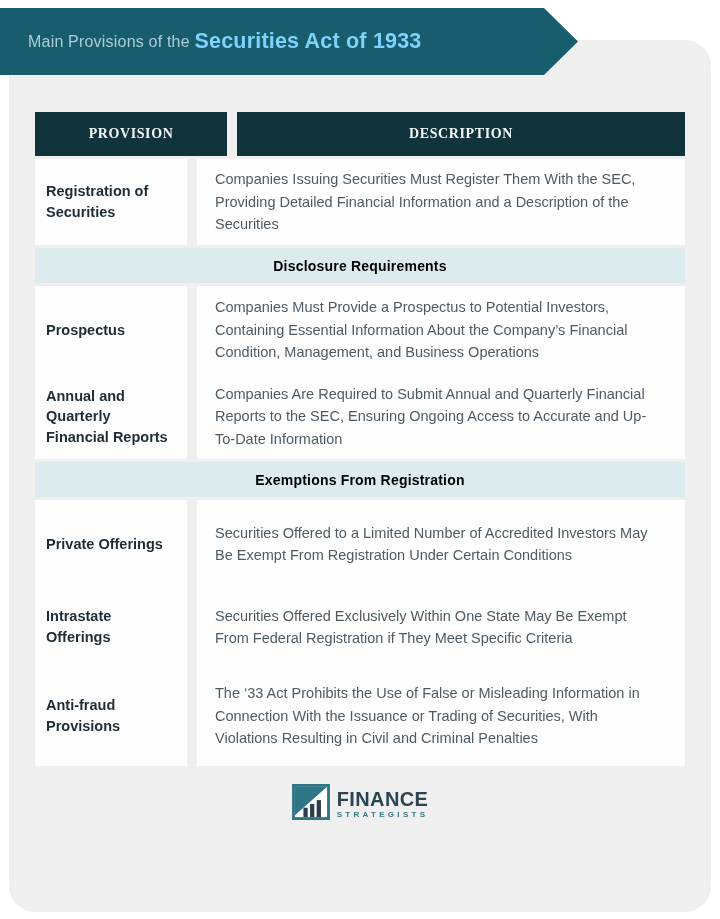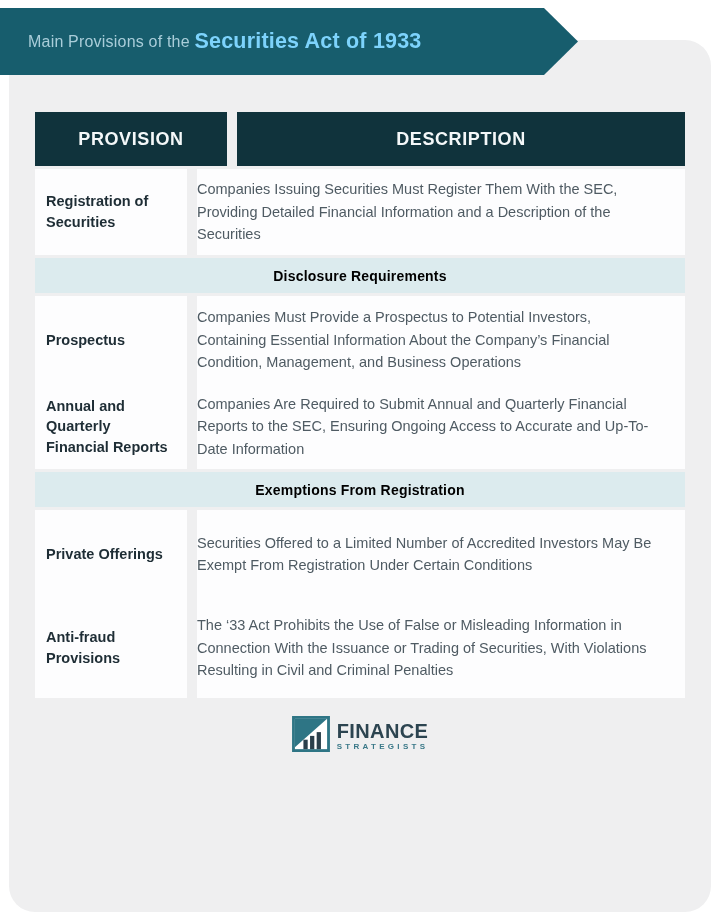--- a/index.html
+++ b/index.html
@@ -39,37 +39,37 @@
   .banner .t-bold {
     font-size: 21.5px; font-weight: 700; color: #7dd3fc;
     letter-spacing: 0.2px;
   }
 
   
   .table { width: 650px; margin: 72px auto 0 auto; }
   .thead { display: flex; margin-bottom: 3px; }
   .th {
     background: #10333c; color: #f4f8f9;
-    height: 54px;
+    height: 44px;
     display: flex; align-items: center; justify-content: center;
-    font-size: 18px; font-weight: 700; letter-spacing: 0.6px;
+    font-size: 14px; font-weight: 700; letter-spacing: 0.6px; font-family: Liberation Serif, serif;
   }
   .th.prov { width: 192px; margin-right: 10px; }
   .th.desc { flex: 1; }
 
   .row { display: flex; }
   .cell {
     background: #fdfdfe;
     display: flex; align-items: center;
   }
   .cell.prov {
     width: 152px; margin-right: 10px;
     padding: 8px 18px 8px 11px;
   }
-  .cell.desc { flex: 1; padding: 10px 26px 10px 0; }
+  .cell.desc { flex: 1; padding: 10px 26px 10px 18px; }
   .prov-label {
     font-size: 14.5px; font-weight: 700; color: #1e2d35; line-height: 1.42;
   }
   .desc-text {
     font-size: 14.5px; font-weight: 400; color: #4f5b63; line-height: 1.55;
   }
   .h86 { height: 86px; } .h88 { height: 88px; } .h85 { height: 85px; }
   .h78 { height: 78px; } .h100 { height: 100px; }
 
   .band {
@@ -143,20 +143,28 @@
 
       <div class="row h88">
         <div class="cell prov">
           <span class="prov-label">Private Offerings</span>
         </div>
         <div class="cell desc">
           <span class="desc-text">Securities Offered to a Limited Number of Accredited Investors May Be Exempt From Registration Under Certain Conditions</span>
         </div>
       </div>
 
+      <div class="row h78">
+        <div class="cell prov">
+          <span class="prov-label">Intrastate Offerings</span>
+        </div>
+        <div class="cell desc">
+          <span class="desc-text">Securities Offered Exclusively Within One State May Be Exempt From Federal Registration if They Meet Specific Criteria</span>
+        </div>
+      </div>
 
 
       <div class="row h100">
         <div class="cell prov">
           <span class="prov-label">Anti-fraud Provisions</span>
         </div>
         <div class="cell desc">
           <span class="desc-text">The ‘33 Act Prohibits the Use of False or Misleading Information in Connection With the Issuance or Trading of Securities, With Violations Resulting in Civil and Criminal Penalties</span>
         </div>
       </div>

